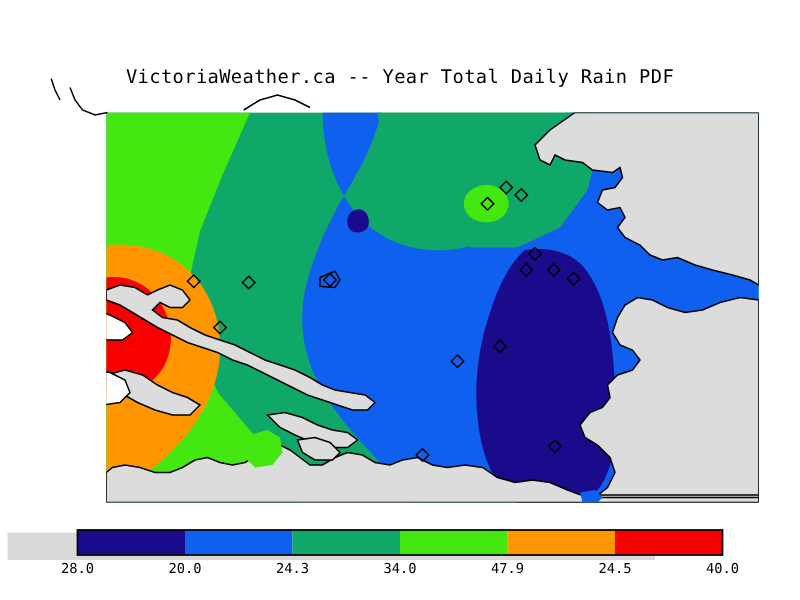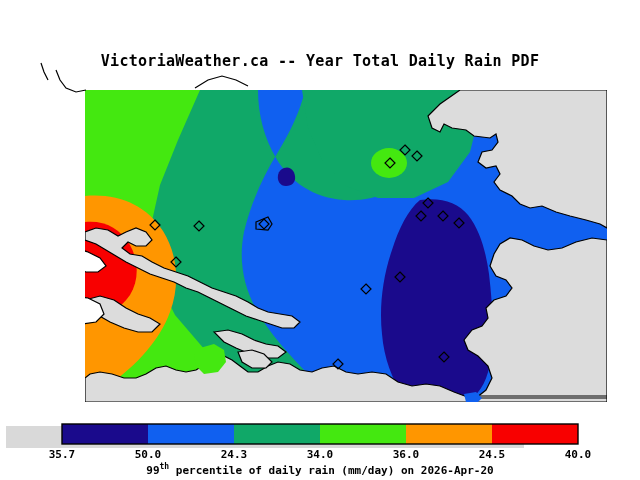--- a/index.html
+++ b/index.html
@@ -11,21 +11,20 @@
     width: 640px;
     height: 480px;
     overflow: hidden;
     font-family: "DejaVu Sans Mono", "Liberation Mono", monospace;
   }
   #page {
     position: relative;
     width: 640px;
     height: 416px;
     background: #ffffff;
-    font-weight: bold;
   }
   #chart-title {
     position: absolute;
     left: 0;
     top: 52px;
     width: 640px;
     text-align: center;
     font-size: 15px;
     letter-spacing: 0.3px;
     color: #000000;
@@ -202,24 +201,23 @@
           <rect x="62" y="4" width="86" height="20" fill="#1a0a8c"></rect>
           <rect x="148" y="4" width="86" height="20" fill="#1060f0"></rect>
           <rect x="234" y="4" width="86" height="20" fill="#10a868"></rect>
           <rect x="320" y="4" width="86" height="20" fill="#44e810"></rect>
           <rect x="406" y="4" width="86" height="20" fill="#ff9600"></rect>
           <rect x="492" y="4" width="86" height="20" fill="#f80000"></rect>
         </g>
       <rect id="cbar-border" x="62" y="4" width="516" height="20" fill="none" stroke="#000000" stroke-width="1.4"></rect>
     </svg>
     <div id="cbar-ticks">
-        <div class="cbar-tick" style="left: 62px;">35.7</div>
-        <div class="cbar-tick" style="left: 148px;">50.0</div>
+        <div class="cbar-tick" style="left: 62px;">28.0</div>
+        <div class="cbar-tick" style="left: 148px;">20.0</div>
         <div class="cbar-tick" style="left: 234px;">24.3</div>
         <div class="cbar-tick" style="left: 320px;">34.0</div>
-        <div class="cbar-tick" style="left: 406px;">36.0</div>
+        <div class="cbar-tick" style="left: 406px;">47.9</div>
         <div class="cbar-tick" style="left: 492px;">24.5</div>
         <div class="cbar-tick" style="left: 578px; text-align: right;">40.0</div>
       </div>
-    <div id="cbar-caption">99<sup>th</sup> percentile of daily rain (mm/day) on 2026-Apr-20</div>
   </div>
 
 </div>
 
 </body></html>

